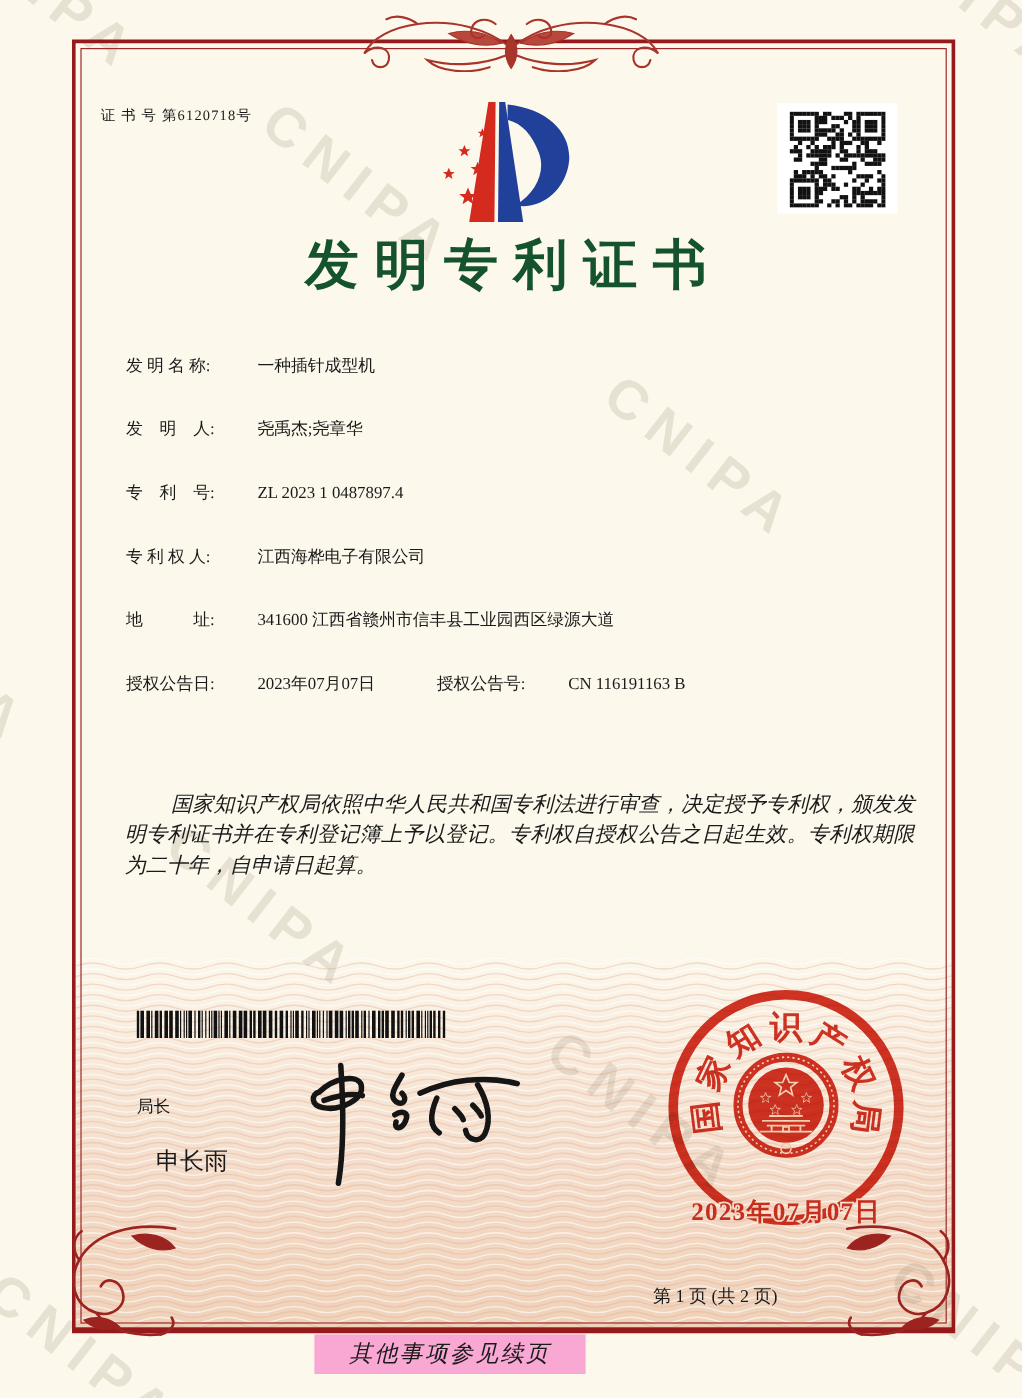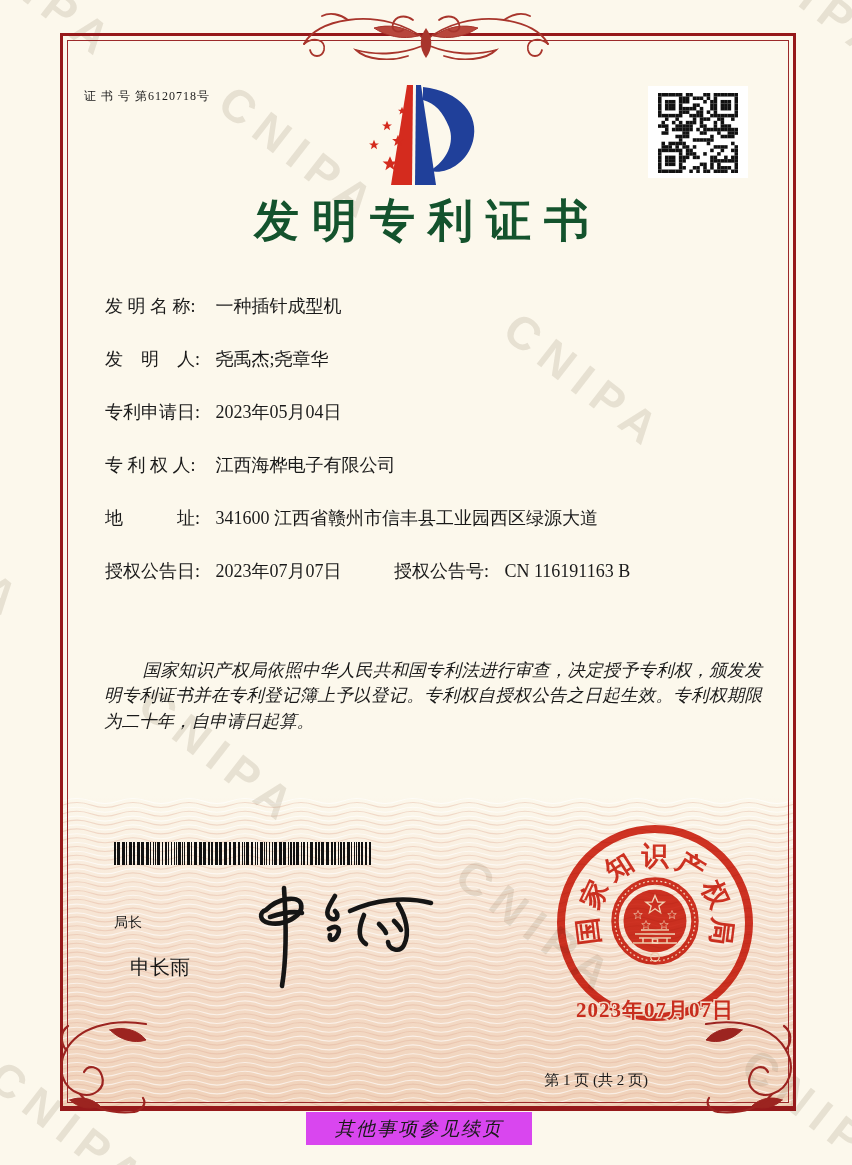--- a/index.html
+++ b/index.html
@@ -42,41 +42,41 @@
   
   #cert-no{left:84px;top:88px;font-size:12px;letter-spacing:1px;z-index:4;}
   #logo{left:346px;top:83px;z-index:4;}
   #qr-box{left:648px;top:86px;width:100px;height:92px;background:#fff;z-index:4;}
   #qr{position:absolute;left:10px;top:7px;fill:#111;}
   #title{
     left:60px;top:191px;width:736px;text-align:center;z-index:4;
     font-size:45px;font-weight:700;letter-spacing:13px;color:#14532d;
   }
   
-  #fields{left:105px;top:293px;width:660px;z-index:4;font-size:18px;}
+  #fields{left:105px;top:293px;width:660px;z-index:4;font-size:14px;}
   .frow{height:53px;line-height:26px;}
   .flabel{display:inline-block;width:106px;white-space:pre;}
   .fvalue{white-space:pre;}
   .pair2{margin-left:48px;}
   
   #paras{
     left:104px;top:658px;width:658px;z-index:4;
     font-size:17.5px;line-height:1.45;text-align:justify;font-style:italic;
   }
   #paras p{margin:0;text-indent:2.2em;}
   
   #barcode-box{left:112px;top:842px;width:266px;height:23px;z-index:4;fill:#111;}
   #sig-title{left:114px;top:914px;font-size:14px;z-index:4;}
   #sig-name{left:130px;top:954px;font-size:20px;z-index:4;}
   #signature{left:238px;top:878px;z-index:4;}
   #seal{left:553px;top:821px;z-index:5;mix-blend-mode:multiply;opacity:0.95;}
   #footer-page{left:60px;top:1071px;width:588px;text-align:right;font-size:15px;z-index:4;}
   #footer-note-box{
-    left:262px;top:1112px;width:226px;height:33px;background:#d946ef;z-index:4;
-    text-align:center;line-height:33px;font-size:19px;letter-spacing:2px;font-style:italic;margin-left:44px;
+    left:262px;top:1112px;width:226px;height:33px;background:#f9a8d4;z-index:4;
+    text-align:center;line-height:33px;font-size:19px;letter-spacing:2px;font-style:italic;
   }
 </style>
 </head>
 <body>
 
 <svg width="0" height="0" style="position:absolute">
   <defs>
     <path id="starp" d="M0,-10 L2.94,-3.09 L9.51,-3.09 L4.05,1.18 L5.88,8.09 L0,4 L-5.88,8.09 L-4.05,1.18 L-9.51,-3.09 L-2.94,-3.09 Z"></path>
   </defs>
 </svg>
@@ -513,22 +513,22 @@
 <div id="fields" class="abs">
   <div class="frow">
     <span class="flabel">发 明 名 称:</span>
     <span class="fvalue">一种插针成型机</span>
   </div>
   <div class="frow">
     <span class="flabel">发　明　人:</span>
     <span class="fvalue">尧禹杰;尧章华</span>
   </div>
   <div class="frow">
-    <span class="flabel">专利申请日:</span>
-    <span class="fvalue">2023年05月04日</span>
+    <span class="flabel">专　利　号:</span>
+    <span class="fvalue">ZL 2023 1 0487897.4</span>
   </div>
   <div class="frow">
     <span class="flabel">专 利 权 人:</span>
     <span class="fvalue">江西海桦电子有限公司</span>
   </div>
   <div class="frow">
     <span class="flabel">地　　　址:</span>
     <span class="fvalue">341600 江西省赣州市信丰县工业园西区绿源大道</span>
   </div>
   <div class="frow">

